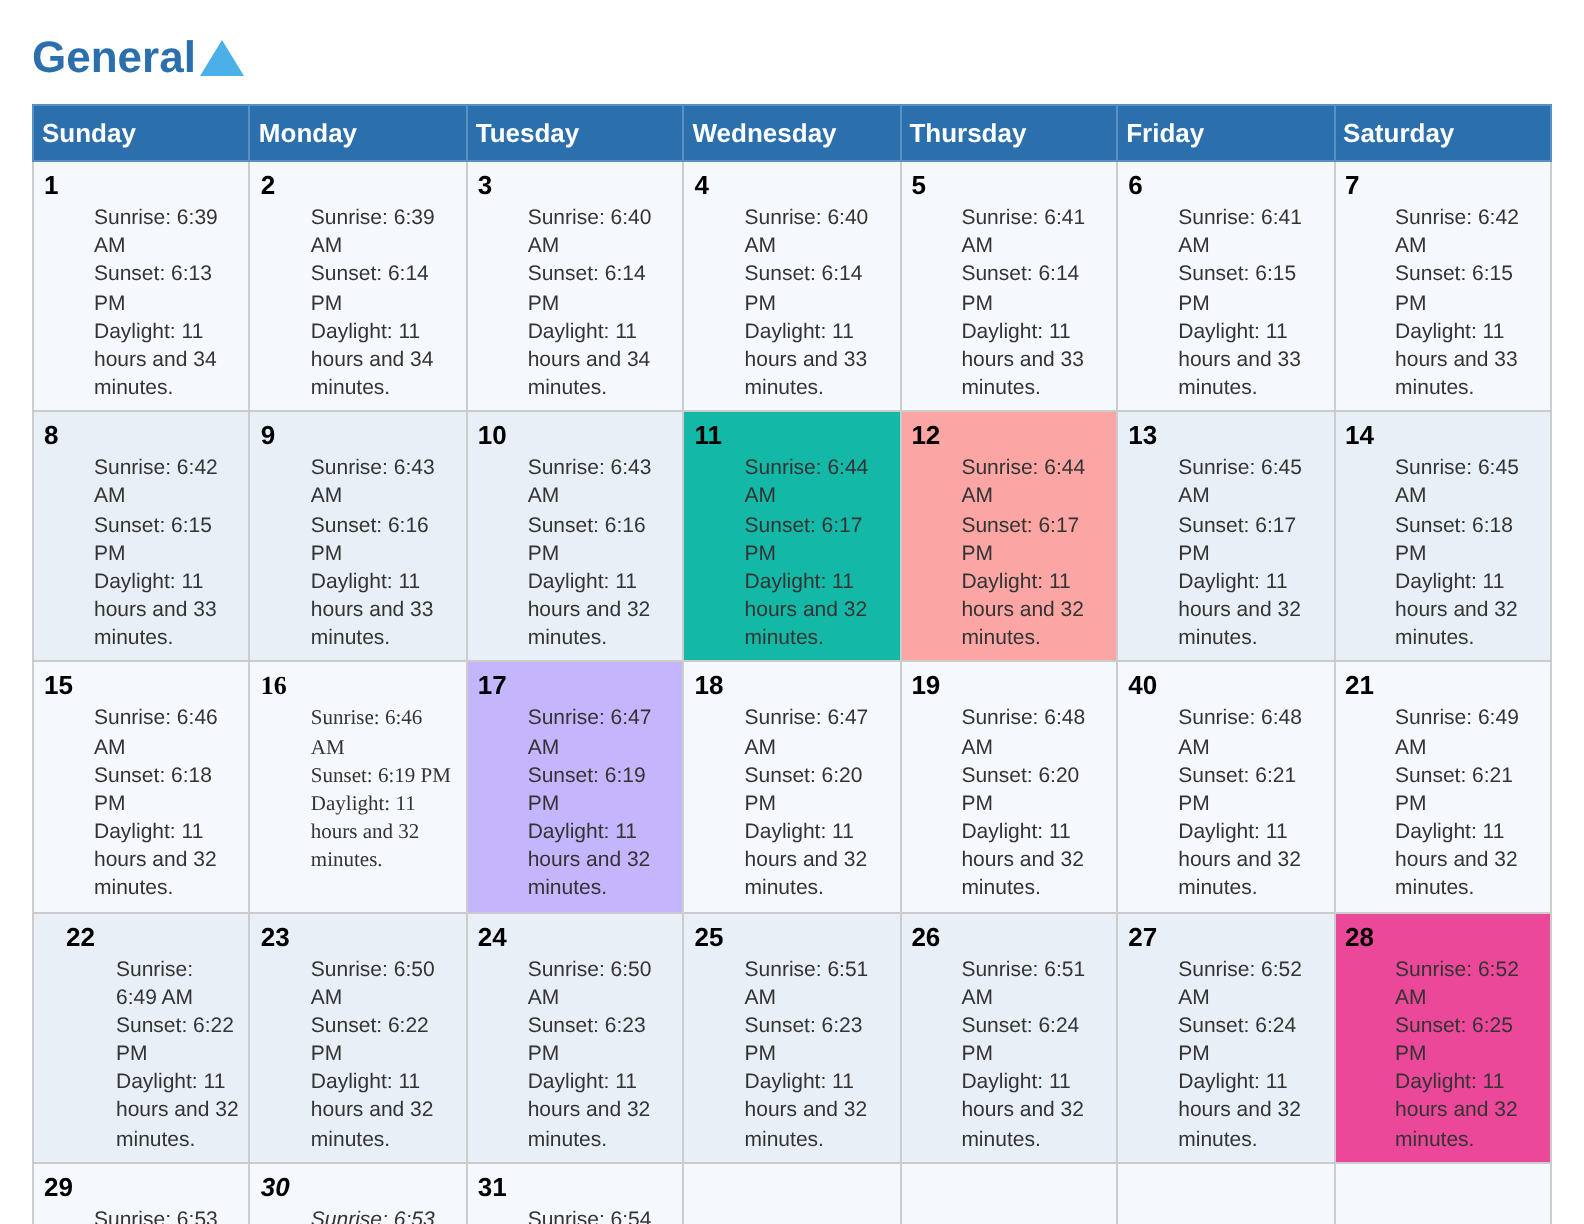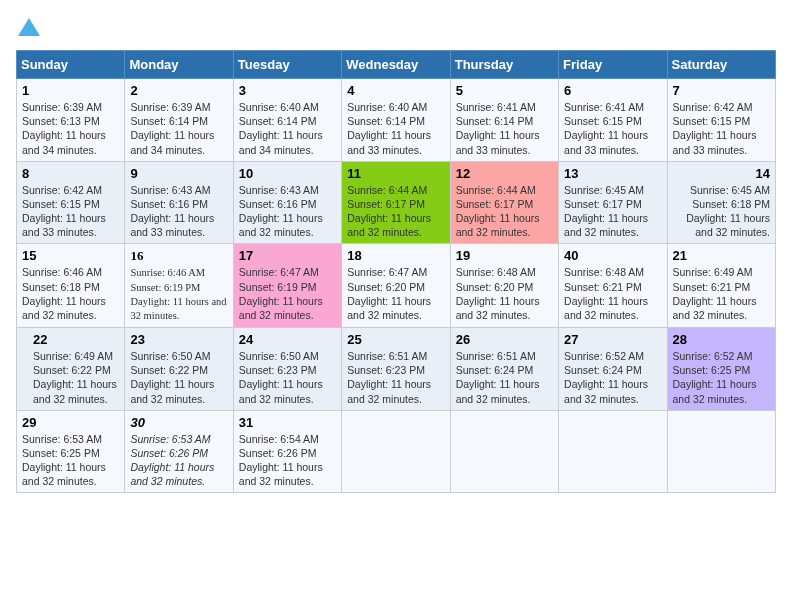--- a/index.html
+++ b/index.html
@@ -65,31 +65,33 @@
     .day-num {
       font-size: 13px;
       font-weight: bold;
       display: block;
       margin-bottom: 2px;
     }
     .day-info {
       color: #333;
       font-size: 10.5px;
       line-height: 1.35;
+      margin-left: 25px;
     }
     .empty-cell {
       background: #f5f8fc !important;
     }
   </style>
 </head>
 <body>
 
 <div class="header">
   <div class="logo">
     <div style="display:flex; align-items:flex-end;">
+      <span style="font-size:22px; font-weight:bold; color:#2c6fad;">General</span>
       <svg width="22" height="22" viewBox="0 0 22 22" style="margin-left:2px; margin-bottom:2px;">
         <polygon points="11,2 22,20 0,20" fill="#4bb0e8"></polygon>
       </svg>
     </div>
   </div>
   <div class="title-block">
     <h1></h1>
     <h2></h2>
   </div>
 </div>
@@ -183,21 +185,21 @@
         </div>
       </td>
         <td style="background: rgb(232, 239, 247);">
         <span class="day-num">10</span>
         <div class="day-info">
           Sunrise: 6:43 AM<br>
           Sunset: 6:16 PM<br>
           Daylight: 11 hours and 32 minutes.
         </div>
       </td>
-        <td style="background: #84cc16;">
+        <td style="background: #14b8a6;">
         <span class="day-num">11</span>
         <div class="day-info">
           Sunrise: 6:44 AM<br>
           Sunset: 6:17 PM<br>
           Daylight: 11 hours and 32 minutes.
         </div>
       </td>
         <td style="background: #fca5a5;">
         <span class="day-num">12</span>
         <div class="day-info">
@@ -207,21 +209,21 @@
         </div>
       </td>
         <td style="background: rgb(232, 239, 247);">
         <span class="day-num">13</span>
         <div class="day-info">
           Sunrise: 6:45 AM<br>
           Sunset: 6:17 PM<br>
           Daylight: 11 hours and 32 minutes.
         </div>
       </td>
-        <td style="background: rgb(232, 239, 247); text-align: right;">
+        <td style="background: rgb(232, 239, 247);">
         <span class="day-num">14</span>
         <div class="day-info">
           Sunrise: 6:45 AM<br>
           Sunset: 6:18 PM<br>
           Daylight: 11 hours and 32 minutes.
         </div>
       </td>
       </tr>
       <tr>
         <td style="background: rgb(245, 248, 252);">
@@ -233,21 +235,21 @@
         </div>
       </td>
         <td style="background: rgb(245, 248, 252); font-family: Liberation Serif, serif;">
         <span class="day-num">16</span>
         <div class="day-info">
           Sunrise: 6:46 AM<br>
           Sunset: 6:19 PM<br>
           Daylight: 11 hours and 32 minutes.
         </div>
       </td>
-        <td style="background: #f9a8d4;">
+        <td style="background: #c4b5fd;">
         <span class="day-num">17</span>
         <div class="day-info">
           Sunrise: 6:47 AM<br>
           Sunset: 6:19 PM<br>
           Daylight: 11 hours and 32 minutes.
         </div>
       </td>
         <td style="background: rgb(245, 248, 252);">
         <span class="day-num">18</span>
         <div class="day-info">
@@ -323,21 +325,21 @@
         </div>
       </td>
         <td style="background: rgb(232, 239, 247);">
         <span class="day-num">27</span>
         <div class="day-info">
           Sunrise: 6:52 AM<br>
           Sunset: 6:24 PM<br>
           Daylight: 11 hours and 32 minutes.
         </div>
       </td>
-        <td style="background: #c4b5fd;">
+        <td style="background: #ec4899;">
         <span class="day-num">28</span>
         <div class="day-info">
           Sunrise: 6:52 AM<br>
           Sunset: 6:25 PM<br>
           Daylight: 11 hours and 32 minutes.
         </div>
       </td>
       </tr>
       <tr>
         <td style="background: rgb(245, 248, 252);">

